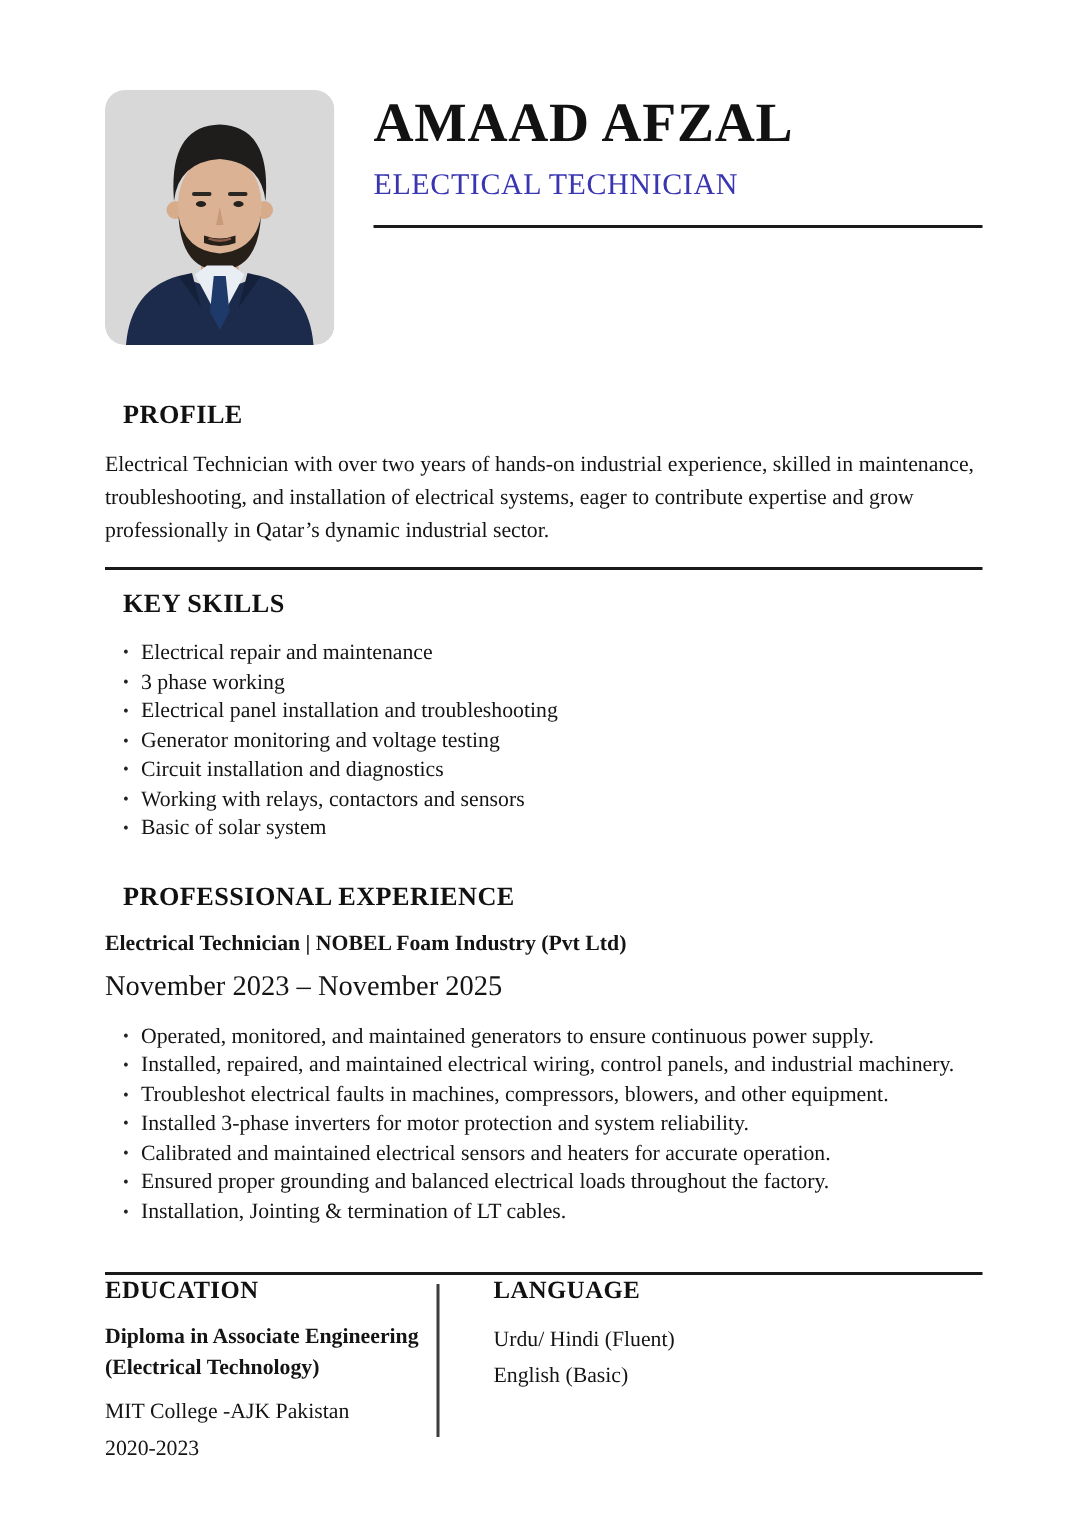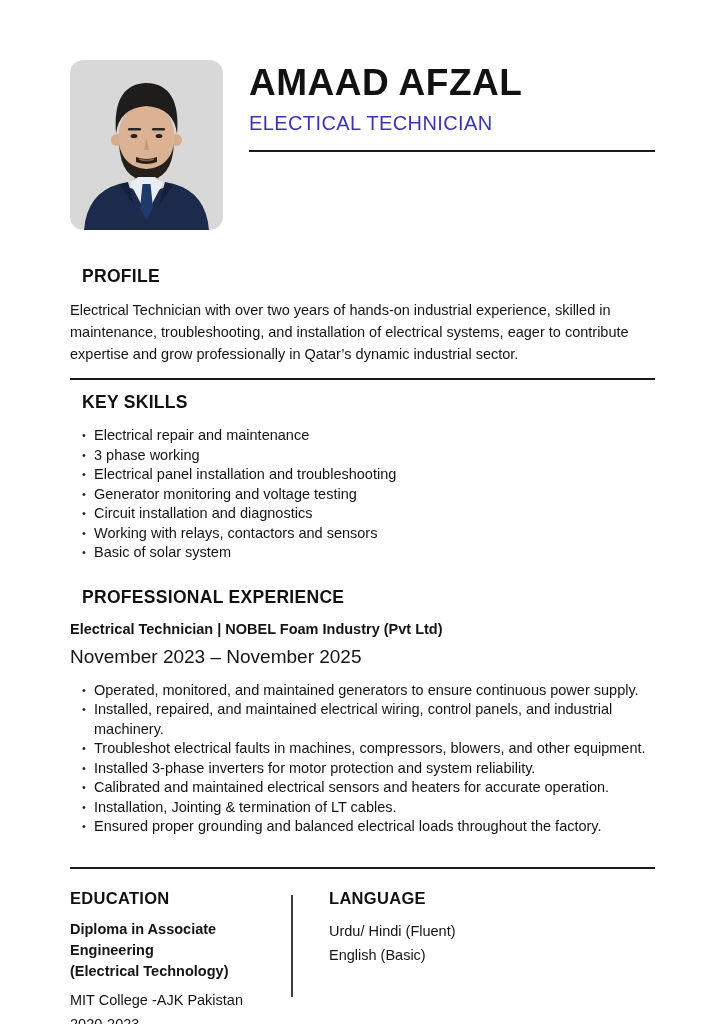--- a/index.html
+++ b/index.html
@@ -1,18 +1,18 @@
 <!DOCTYPE html>
 <html><head>
 <meta charset="utf-8">
 <style>
   html,body{margin:0;padding:0;background:#e8e8e8;}
   .page{
     width:725px;height:1024px;background:#ffffff;margin:0 auto;
-    font-family:Liberation Sans, sans-serif;color:#141414;
+    font-family:Liberation Serif, serif;color:#141414;
     box-sizing:border-box;padding:60px 70px 0 70px;position:relative;overflow:hidden;
   }
   
   .header{display:flex;gap:26px;}
   .photo{width:153px;height:170px;flex:0 0 153px;border-radius:13px;overflow:hidden;}
   .photo svg{display:block;}
   .header-right{flex:1;padding-top:4px;min-width:0;}
   .name{font-size:37px;font-weight:bold;letter-spacing:0.5px;line-height:1.05;margin:0;color:#121212;}
   .job-title{font-size:20px;color:#3a35b1;margin-top:9px;letter-spacing:0.4px;}
   .header-rule{border:none;border-top:2px solid #1a1a1a;margin:15px 0 0 0;}
@@ -33,21 +33,21 @@
   ul.dotted li::before{
     content:"•";position:absolute;left:0;top:0;font-size:11px;line-height:19.5px;color:#222;
   }
   .experience-section{margin-top:24px;}
   .exp-jobtitle{font-size:14.5px;font-weight:bold;margin-top:13px;}
   .exp-location{font-size:14.5px;margin-top:9px;}
   .exp-dates{font-size:19px;margin-top:9px;}
   .experience-section ul.dotted{margin-top:13px;}
   
   .bottom-rule{border:none;border-top:2px solid #1a1a1a;margin:30px 0 0 0;}
-  .bottom{display:flex;margin-top:20px;}
+  .bottom{display:flex;margin-top:0;}
   .edu-col{width:221px;flex:0 0 221px;}
   .v-divider{width:2px;background:#3d3d3d;height:102px;margin-top:6px;flex:0 0 2px;}
   .lang-col{padding-left:36px;}
   .sub-heading{font-size:16.5px;font-weight:bold;letter-spacing:0.3px;margin:0;color:#111;}
   .edu-degree{font-size:14.5px;font-weight:bold;line-height:21px;margin-top:11px;}
   .edu-school{font-size:14.5px;margin-top:10px;}
   .edu-years{font-size:14.5px;margin-top:8px;}
   .lang-item{font-size:14.5px;line-height:24px;}
   .lang-list{margin-top:11px;}
 </style>
@@ -123,22 +123,22 @@
   <div class="experience-section">
     <h2 class="section-heading">PROFESSIONAL EXPERIENCE</h2>
     <div class="exp-jobtitle">Electrical Technician | NOBEL Foam Industry (Pvt Ltd)</div>
     <div class="exp-dates">November 2023 – November 2025</div>
     <ul class="dotted">
       <li>Operated, monitored, and maintained generators to ensure continuous power supply.</li>
       <li>Installed, repaired, and maintained electrical wiring, control panels, and industrial machinery.</li>
       <li>Troubleshot electrical faults in machines, compressors, blowers, and other equipment.</li>
       <li>Installed 3-phase inverters for motor protection and system reliability.</li>
       <li>Calibrated and maintained electrical sensors and heaters for accurate operation.</li>
+      <li>Ensured proper grounding and balanced electrical loads throughout the factory.</li>
       <li>Installation, Jointing &amp; termination of LT cables.</li>
-      <li>Ensured proper grounding and balanced electrical loads throughout the factory.</li>
     </ul>
   </div>
 
   <hr class="bottom-rule">
 
   <div class="bottom">
     <div class="edu-col">
       <h2 class="sub-heading">EDUCATION</h2>
       <div class="edu-degree">
         <div>Diploma in Associate Engineering</div>

